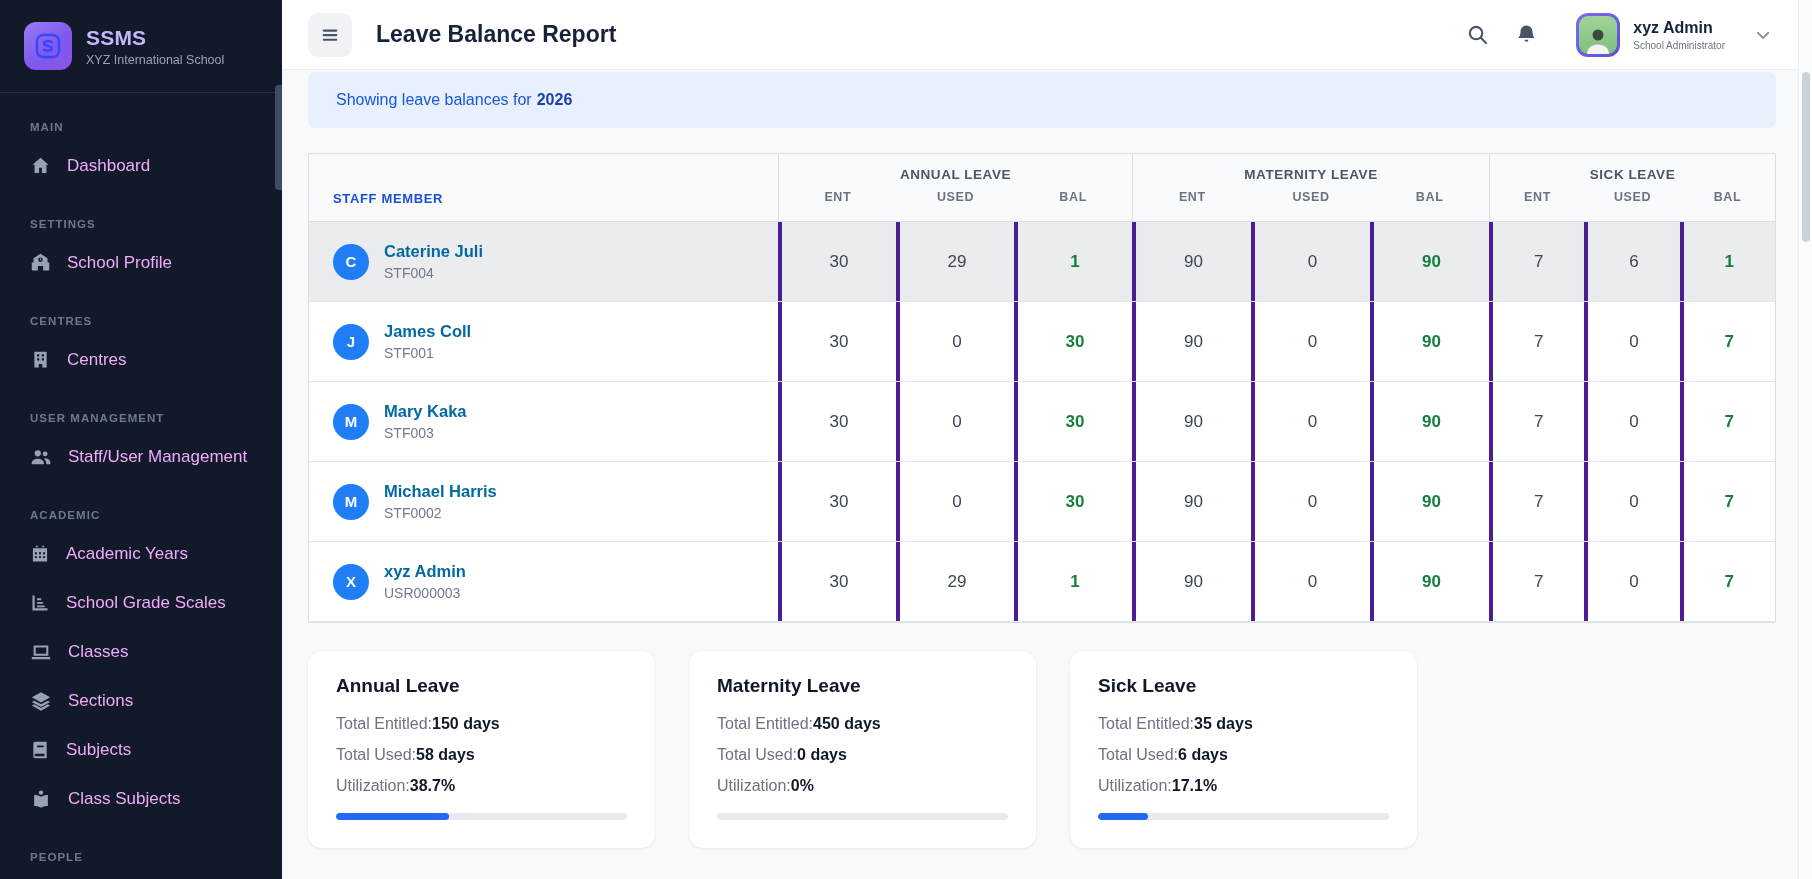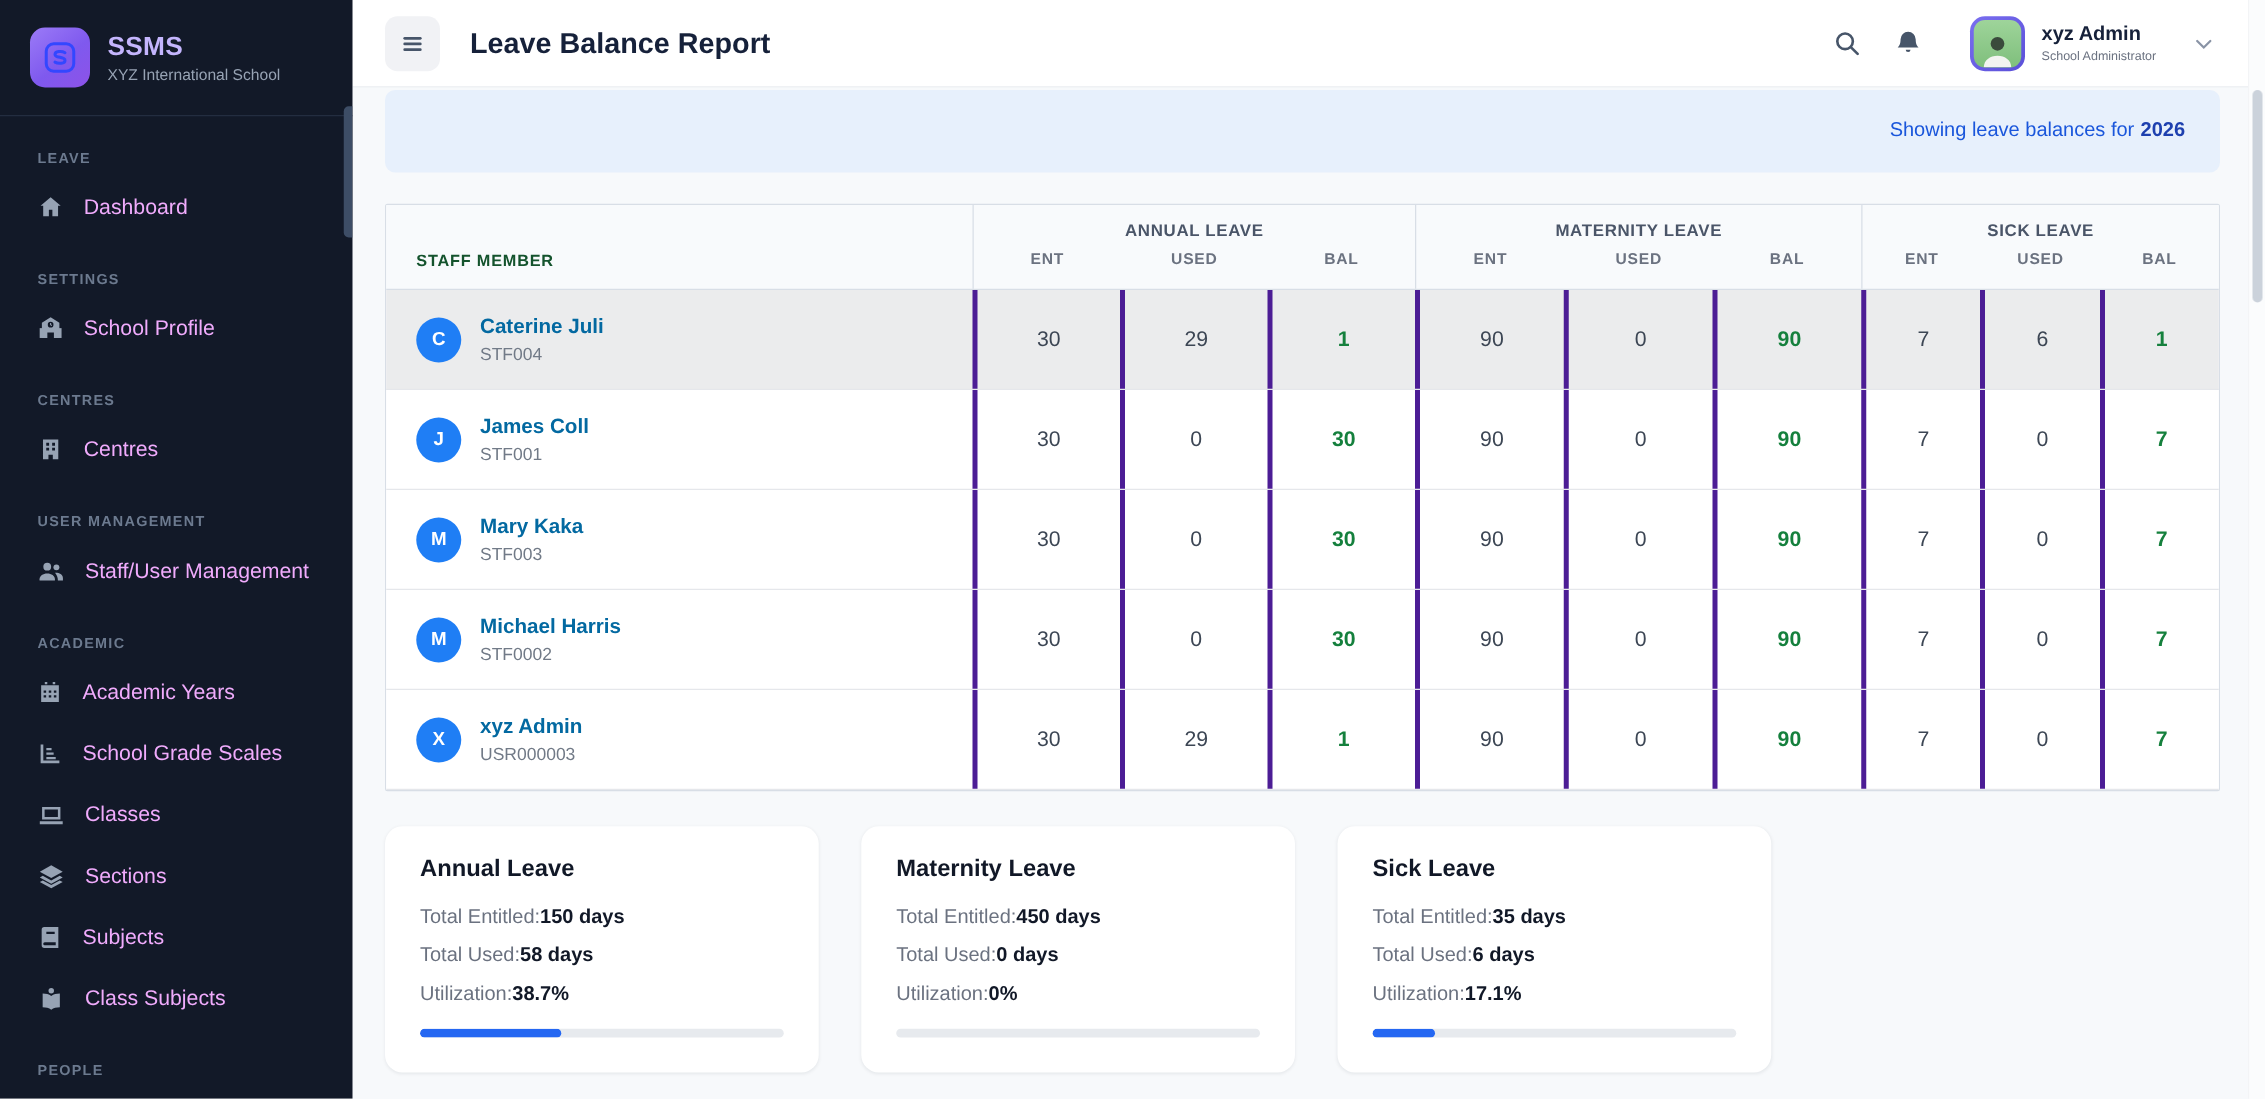--- a/index.html
+++ b/index.html
@@ -26,27 +26,27 @@
   .icon-btn { border:none; background:transparent; cursor:pointer; color:#475569; display:flex; align-items:center; }
   .user-chip { display:flex; align-items:center; gap:13px; cursor:pointer; margin-left:12px; }
   .avatar-img { width:44px; height:44px; border-radius:12px; background:linear-gradient(135deg,#7A6FF0,#5A4FD8); padding:3px; }
   .avatar-inner { width:100%; height:100%; border-radius:9px; background:linear-gradient(180deg,#9ED49A,#7FBF7C); display:flex; align-items:flex-end; justify-content:center; overflow:hidden; }
   .user-name { font-size:16px; font-weight:700; color:#16213A; }
   .user-role { font-size:10px; color:#6B7280; margin-top:3px; }
   .chev { color:#8A94A6; margin-left:16px; }
 
   .content { flex:1; padding:2px 36px 0 26px; overflow:hidden; }
 
-  .banner { height:66px; background:#E7F0FC; border-radius:8px; display:flex; align-items:center; padding:0 28px; font-size:16px; color:#1A56DB;justify-content:flex-end; }
+  .banner { height:56px; background:#E7F0FC; border-radius:8px; display:flex; align-items:center; padding:0 28px; font-size:16px; color:#1A56DB; }
   .banner b { font-weight:700; color:#1E40AF; margin-left:5px; }
 
   
   .table-card { margin-top:25px; background:#FFFFFF; border:1px solid #D8DEE6; border-radius:2px; }
   .thead { display:grid; grid-template-columns:1fr 354px 357px 286px; height:68px; background:#F8FAFC; border-bottom:1px solid #D8DEE6; }
-  .th-staff { display:flex; align-items:flex-end; padding:0 0 15px 24px; font-size:13px; font-weight:700; letter-spacing:.05em; color:#14532d; }
+  .th-staff { display:flex; align-items:flex-end; padding:0 0 15px 24px; font-size:13px; font-weight:700; letter-spacing:.05em; color:#1d4ed8; }
   .th-group { border-left:1px solid #D8DEE6; padding-top:13px; }
   .group-title { text-align:center; font-size:13.5px; font-weight:700; letter-spacing:.04em; color:#4A5568; }
   .sub-row { display:grid; grid-template-columns:repeat(3,1fr); margin-top:8px; }
   .sub-row span { text-align:center; font-size:12.5px; font-weight:600; letter-spacing:.05em; color:#6B7280; }
 
   .trow { display:grid; grid-template-columns:1fr 118px 118px 118px 119px 119px 119px 95.3px 95.3px 95.4px; height:80px; border-bottom:1px solid #E5E7EB; background:#FFFFFF; }
   .trow.hl { background:#EBECED; }
   .cell-staff { display:flex; align-items:center; gap:15px; padding-left:24px; }
   .avatar-circle { width:36px; height:36px; border-radius:50%; background:#1F7EF5; color:#fff; font-size:15px; font-weight:700; display:flex; align-items:center; justify-content:center; flex:none; }
   .staff-name { font-size:16.5px; font-weight:600; color:#0369a1; }
@@ -82,21 +82,21 @@
         <path d="M19 11.2c-2.6-1.6-8-1.3-8 1.3 0 3 8 1.7 8 4.8 0 2.7-5.4 3-8 1.4" stroke="#3347FF" stroke-width="2.4" stroke-linecap="round" fill="none"></path>
       </svg>
     </div>
     <div>
       <div class="brand-name">SSMS</div>
       <div class="brand-sub">XYZ International School</div>
     </div>
   </div>
 
   <nav>
-    <div class="nav-label">LEAVE</div>
+    <div class="nav-label">MAIN</div>
     <div class="nav-item">
       <svg width="21" height="21" viewBox="0 0 24 24" fill="currentColor">
           <path d="M12 3.2 2.8 11h2.4v9.6h5.2v-6h3.2v6h5.2V11h2.4L12 3.2z"></path>
         </svg>
       <span>Dashboard</span>
     </div>
 
     <div class="nav-label">SETTINGS</div>
     <div class="nav-item">
       <svg width="21" height="21" viewBox="0 0 24 24" fill="currentColor">

